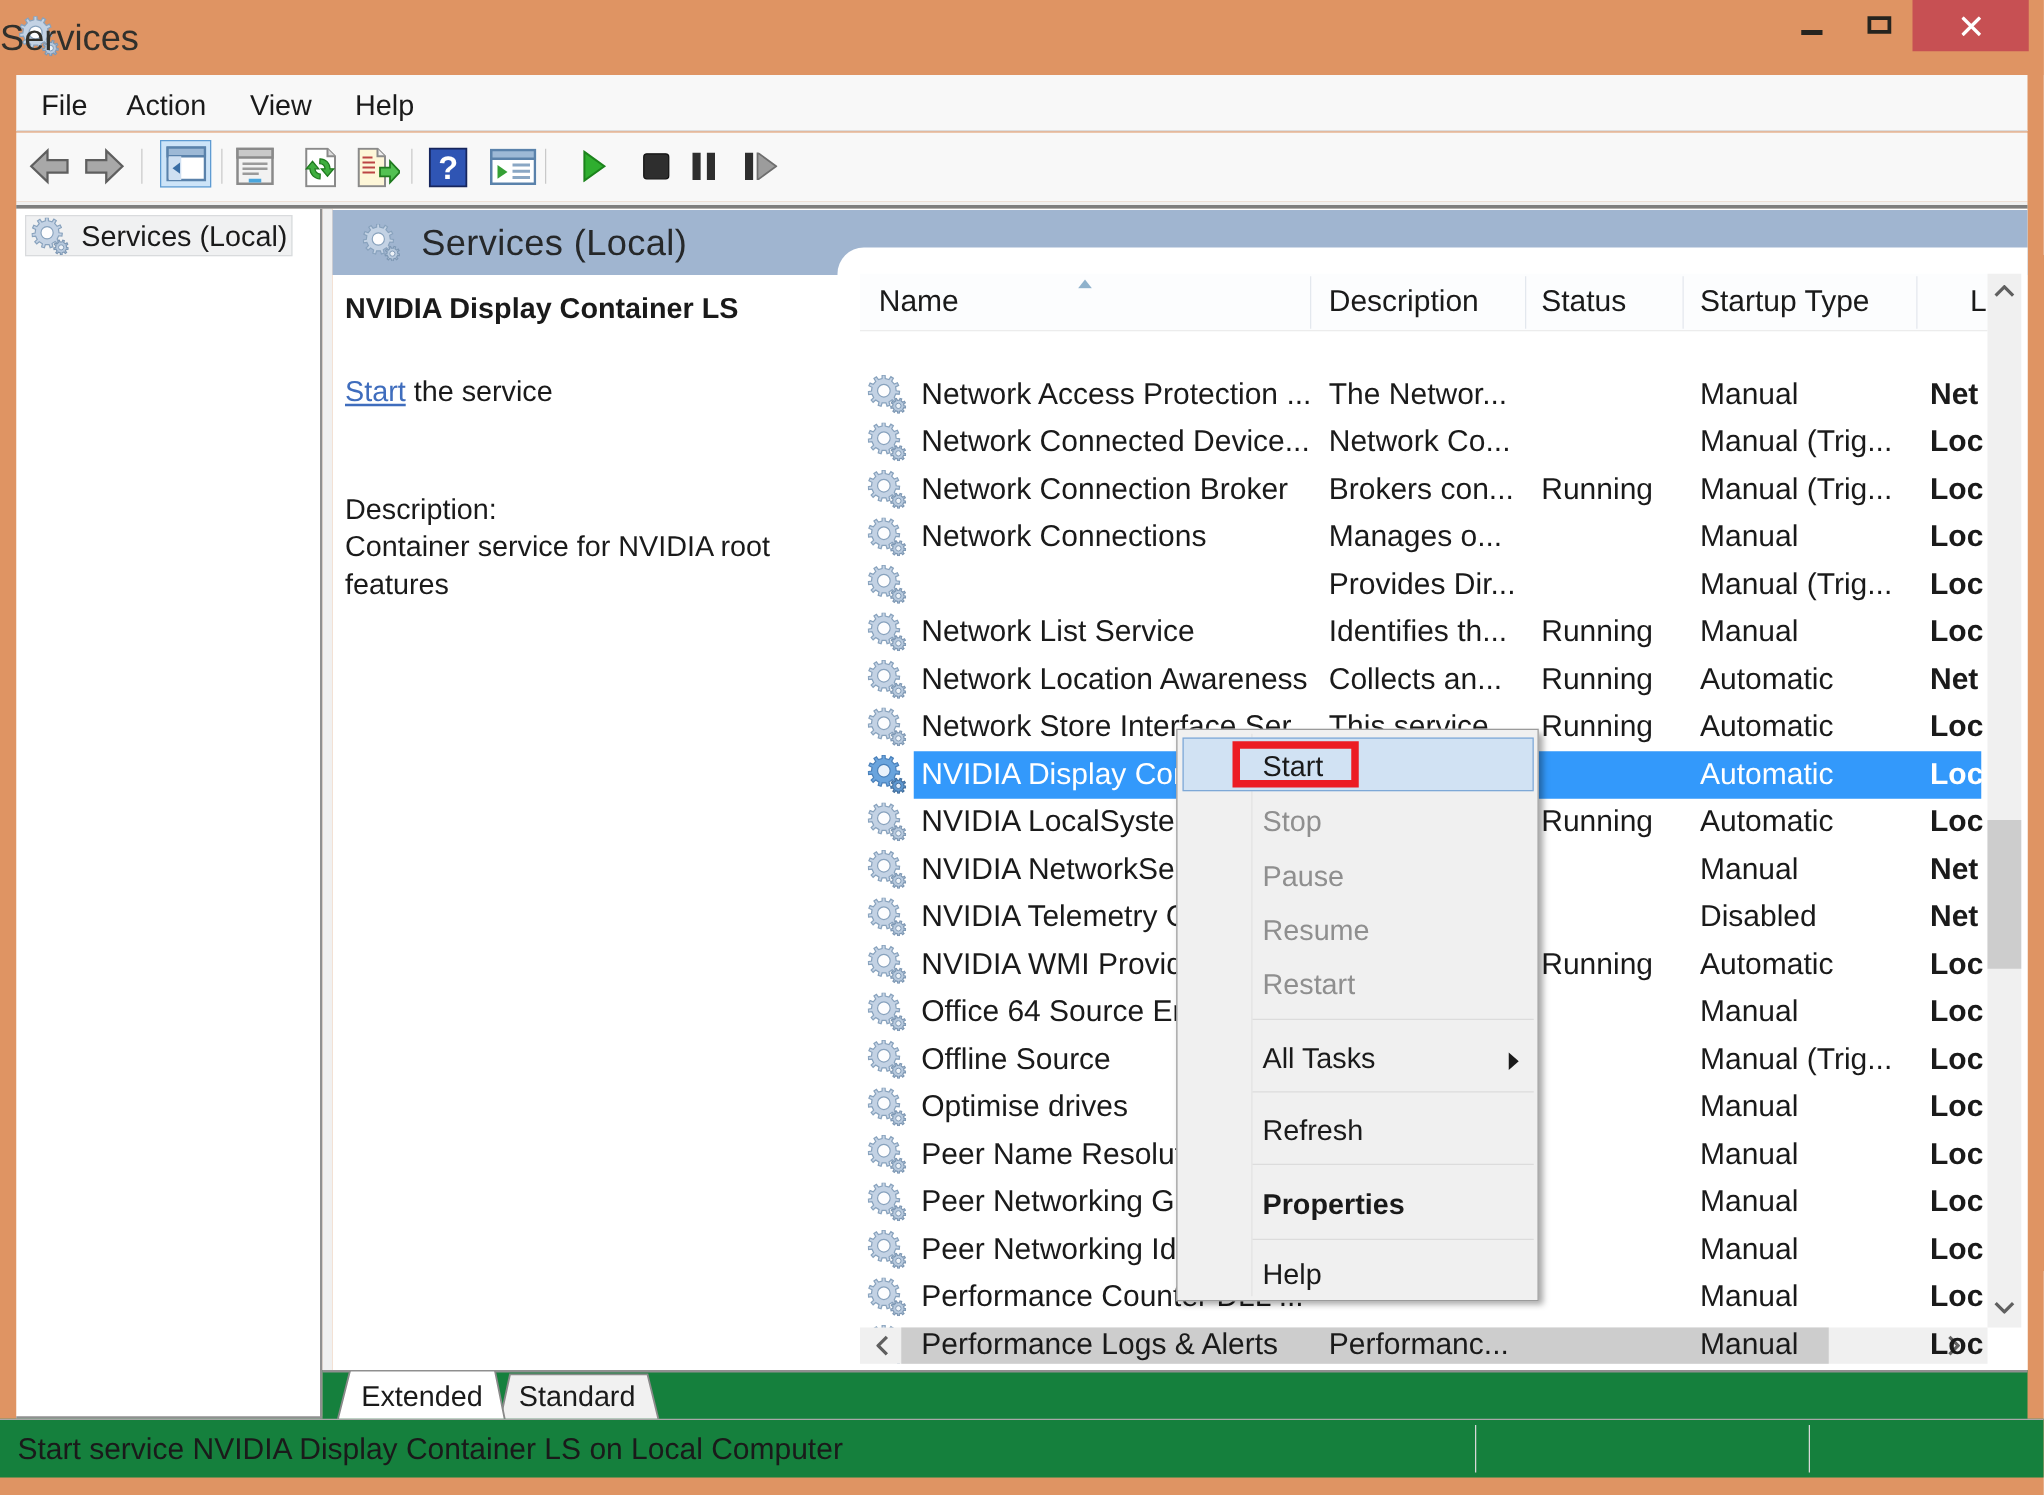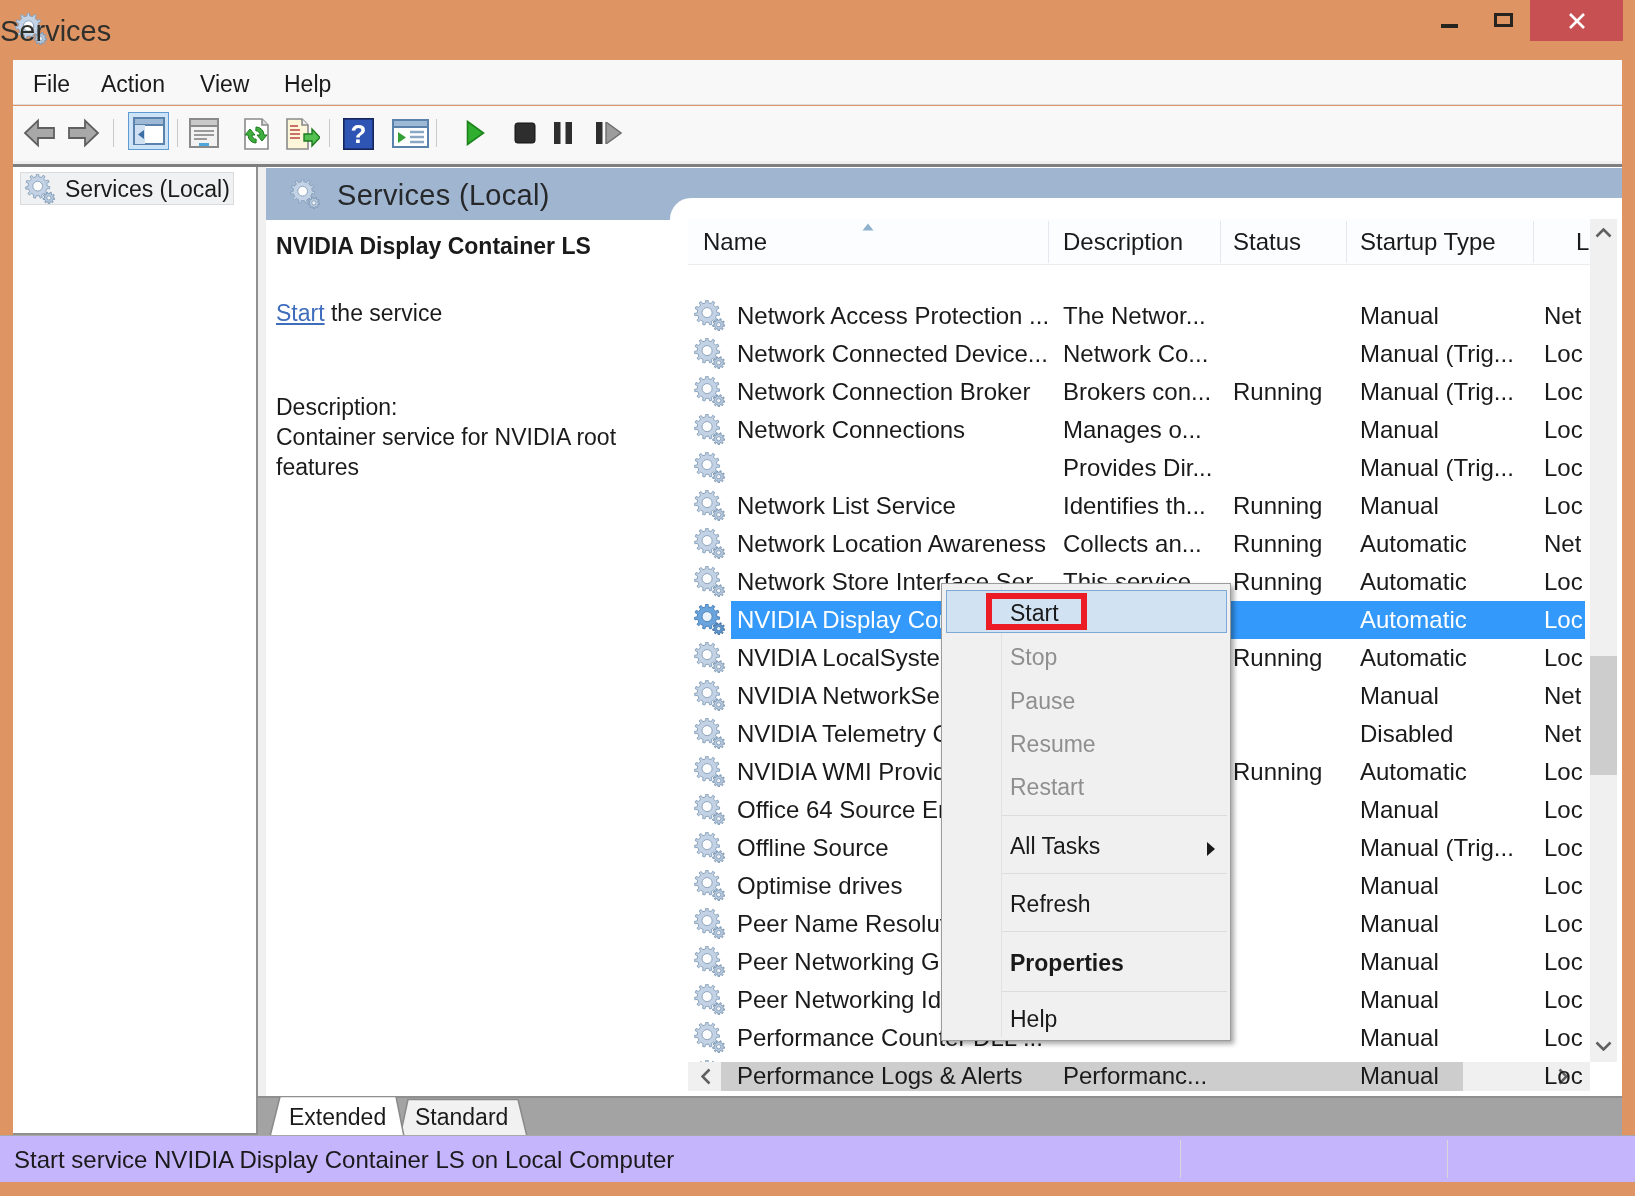--- a/index.html
+++ b/index.html
@@ -55,45 +55,45 @@
 .lrow .rg { position:absolute; left:6px; top:3px; }
 .lrow span { position:absolute; top:5px; white-space:nowrap; }
 .c-name { left:49px; }
 .c-desc { left:375px; }
 .c-stat { left:545px; }
 .c-start { left:672px; }
 .c-log { left:856px; }
 .lrow.sel .selbar { position:absolute; left:43px; top:0; width:854px; height:38px; background:#3399fb; }
 .lrow.sel span { color:#fff; z-index:2; }
 .lrow span { z-index:2; }
-.c-log { max-width:45px; overflow:hidden; }
+.c-log { max-width:45px; overflow:hidden;font-weight:bold; }
 
 
 #vscroll { left:1590px; top:219px; width:27px; height:843px; background:#f0f0f0; }
 #vthumb { position:absolute; left:0px; top:437px; width:27px; height:119px; background:#cdcdcd; }
 #hscroll { left:688px; top:1062px; width:902px; height:29px; background:#f0f0f0; }
 #hthumb { position:absolute; left:33px; top:0px; width:742px; height:29px; background:#cdcdcd; }
 
 
 #ctxmenu { left:941px; top:583px; width:290px; height:458px; background:#f0f0f0; border:1px solid #9b9b9b; box-shadow:3px 3px 5px rgba(0,0,0,0.35); z-index:10; }
 #ctxgutter { position:absolute; left:59px; top:3px; width:1px; height:450px; background:#e2e2e2; }
 .mi { position:absolute; left:68px; font-size:23px; white-space:nowrap; }
 .mi.dis { color:#8f8f8f; }
 .msep { position:absolute; left:60px; width:225px; height:1px; background:#dcdcdc; }
 #mi-start-box { position:absolute; left:4px; top:6px; width:281px; height:43px; background:#d1e2f3; border:1px solid #7ea8d6; }
 #redbox { position:absolute; left:45px; top:10px; width:101px; height:37px; border:6px solid #ec1c24; z-index:12; }
 #mi-arrow { position:absolute; left:264px; top:257px; }
 
 
-#tabstrip { left:258px; top:1096px; width:1364px; height:56px; background:#a3a3a3; border-top:2px solid #8f8f8f; }
+#tabstrip { left:258px; top:1096px; width:1364px; height:56px; background:#15803d; border-top:2px solid #8f8f8f; }
 #tabsvg { position:absolute; left:0px; top:-2px; }
 .tablbl { position:absolute; font-size:23px; top:6px; }
 
 
-#statusbar { left:0px; top:1135px; width:1635px; height:47px; background:#c4b5fd; border-top:1px solid #a8a8a8; font-size:24px; }
+#statusbar { left:0px; top:1135px; width:1635px; height:47px; background:#15803d; border-top:1px solid #a8a8a8; font-size:24px; }
 #statusbar .txt { position:absolute; left:14px; top:10px; }
 #statusbar .p { position:absolute; top:4px; width:1px; height:38px; background:#d8d8d8; }
 </style></head>
 <body>
 <svg width="0" height="0" style="position:absolute">
     <symbol id="gear" viewBox="0 0 32 32">
 <path d="M23.70 13.00 L26.49 13.45 L26.18 15.87 L23.36 15.59 L22.08 18.51 L24.19 20.40 L22.61 22.27 L20.40 20.51 L17.74 22.28 L18.49 25.00 L16.15 25.73 L15.24 23.05 L12.05 23.10 L11.21 25.80 L8.85 25.14 L9.53 22.40 L6.82 20.71 L4.66 22.53 L3.03 20.70 L5.08 18.76 L3.71 15.87 L0.91 16.23 L0.53 13.82 L3.30 13.29 L3.71 10.13 L1.16 8.91 L2.14 6.67 L4.77 7.73 L6.82 5.29 L5.33 2.89 L7.37 1.54 L9.00 3.85 L12.05 2.90 L12.09 0.08 L14.54 0.04 L14.66 2.87 L17.74 3.72 L19.30 1.37 L21.38 2.66 L19.96 5.10 L22.08 7.49 L24.67 6.35 L25.72 8.56 L23.20 9.85 Z" fill="#c3d2e4" stroke="#88a2bd" stroke-width="1"></path>
 <circle cx="13.5" cy="13" r="5.2" fill="#fdfdfe" stroke="#88a2bd" stroke-width="1"></circle>
 <path d="M30.20 25.50 L31.79 25.76 L31.57 27.19 L29.97 26.95 L29.10 28.52 L30.15 29.75 L29.06 30.70 L27.99 29.49 L26.32 30.13 L26.33 31.74 L24.89 31.77 L24.85 30.15 L23.15 29.57 L22.12 30.82 L21.00 29.91 L22.01 28.64 L21.08 27.11 L19.49 27.40 L19.22 25.98 L20.80 25.66 L21.08 23.89 L19.68 23.10 L20.38 21.83 L21.80 22.61 L23.15 21.43 L22.58 19.92 L23.93 19.40 L24.52 20.90 L26.32 20.87 L26.85 19.35 L28.22 19.82 L27.71 21.35 L29.10 22.48 L30.49 21.66 L31.24 22.90 L29.86 23.74 Z" fill="#b7c9dd" stroke="#7e98b4" stroke-width="1"></path>
 <circle cx="25.5" cy="25.5" r="2.2" fill="#eef3f8" stroke="#7e98b4" stroke-width="0.8"></circle>

